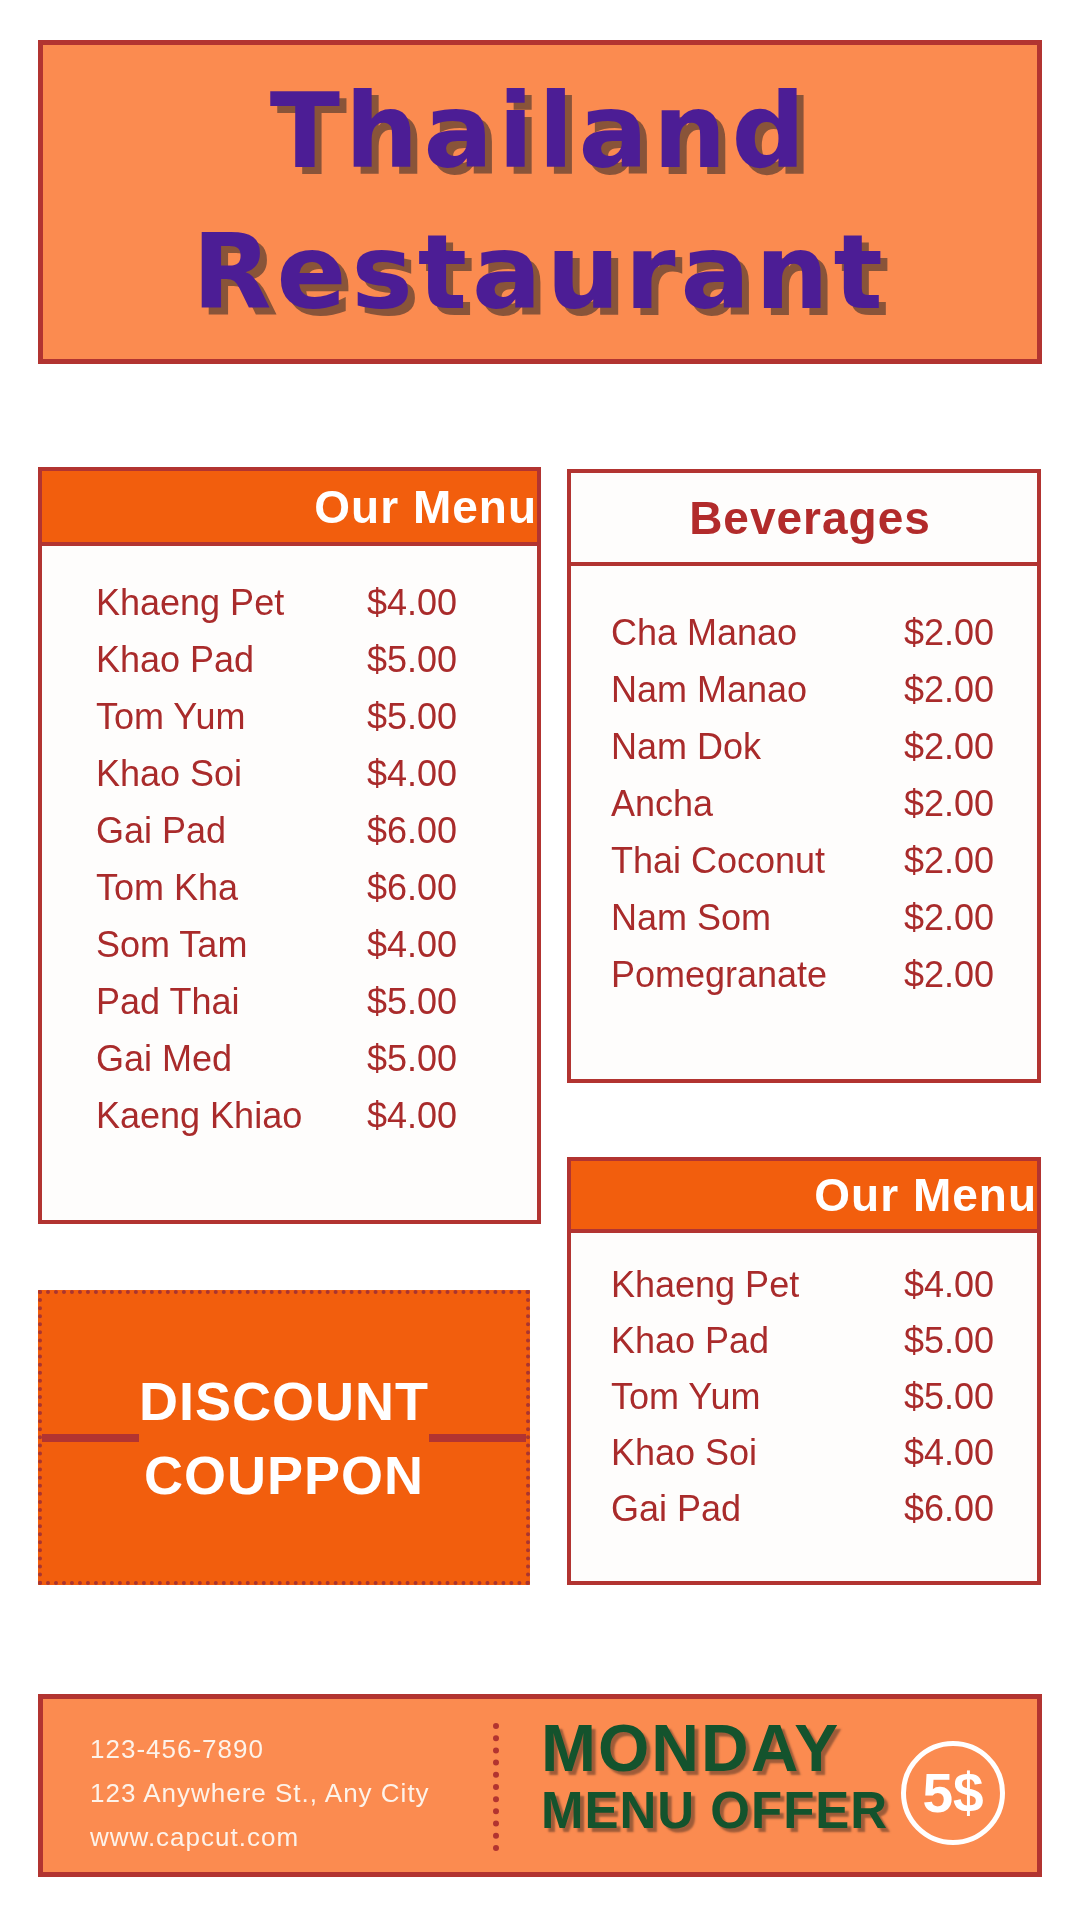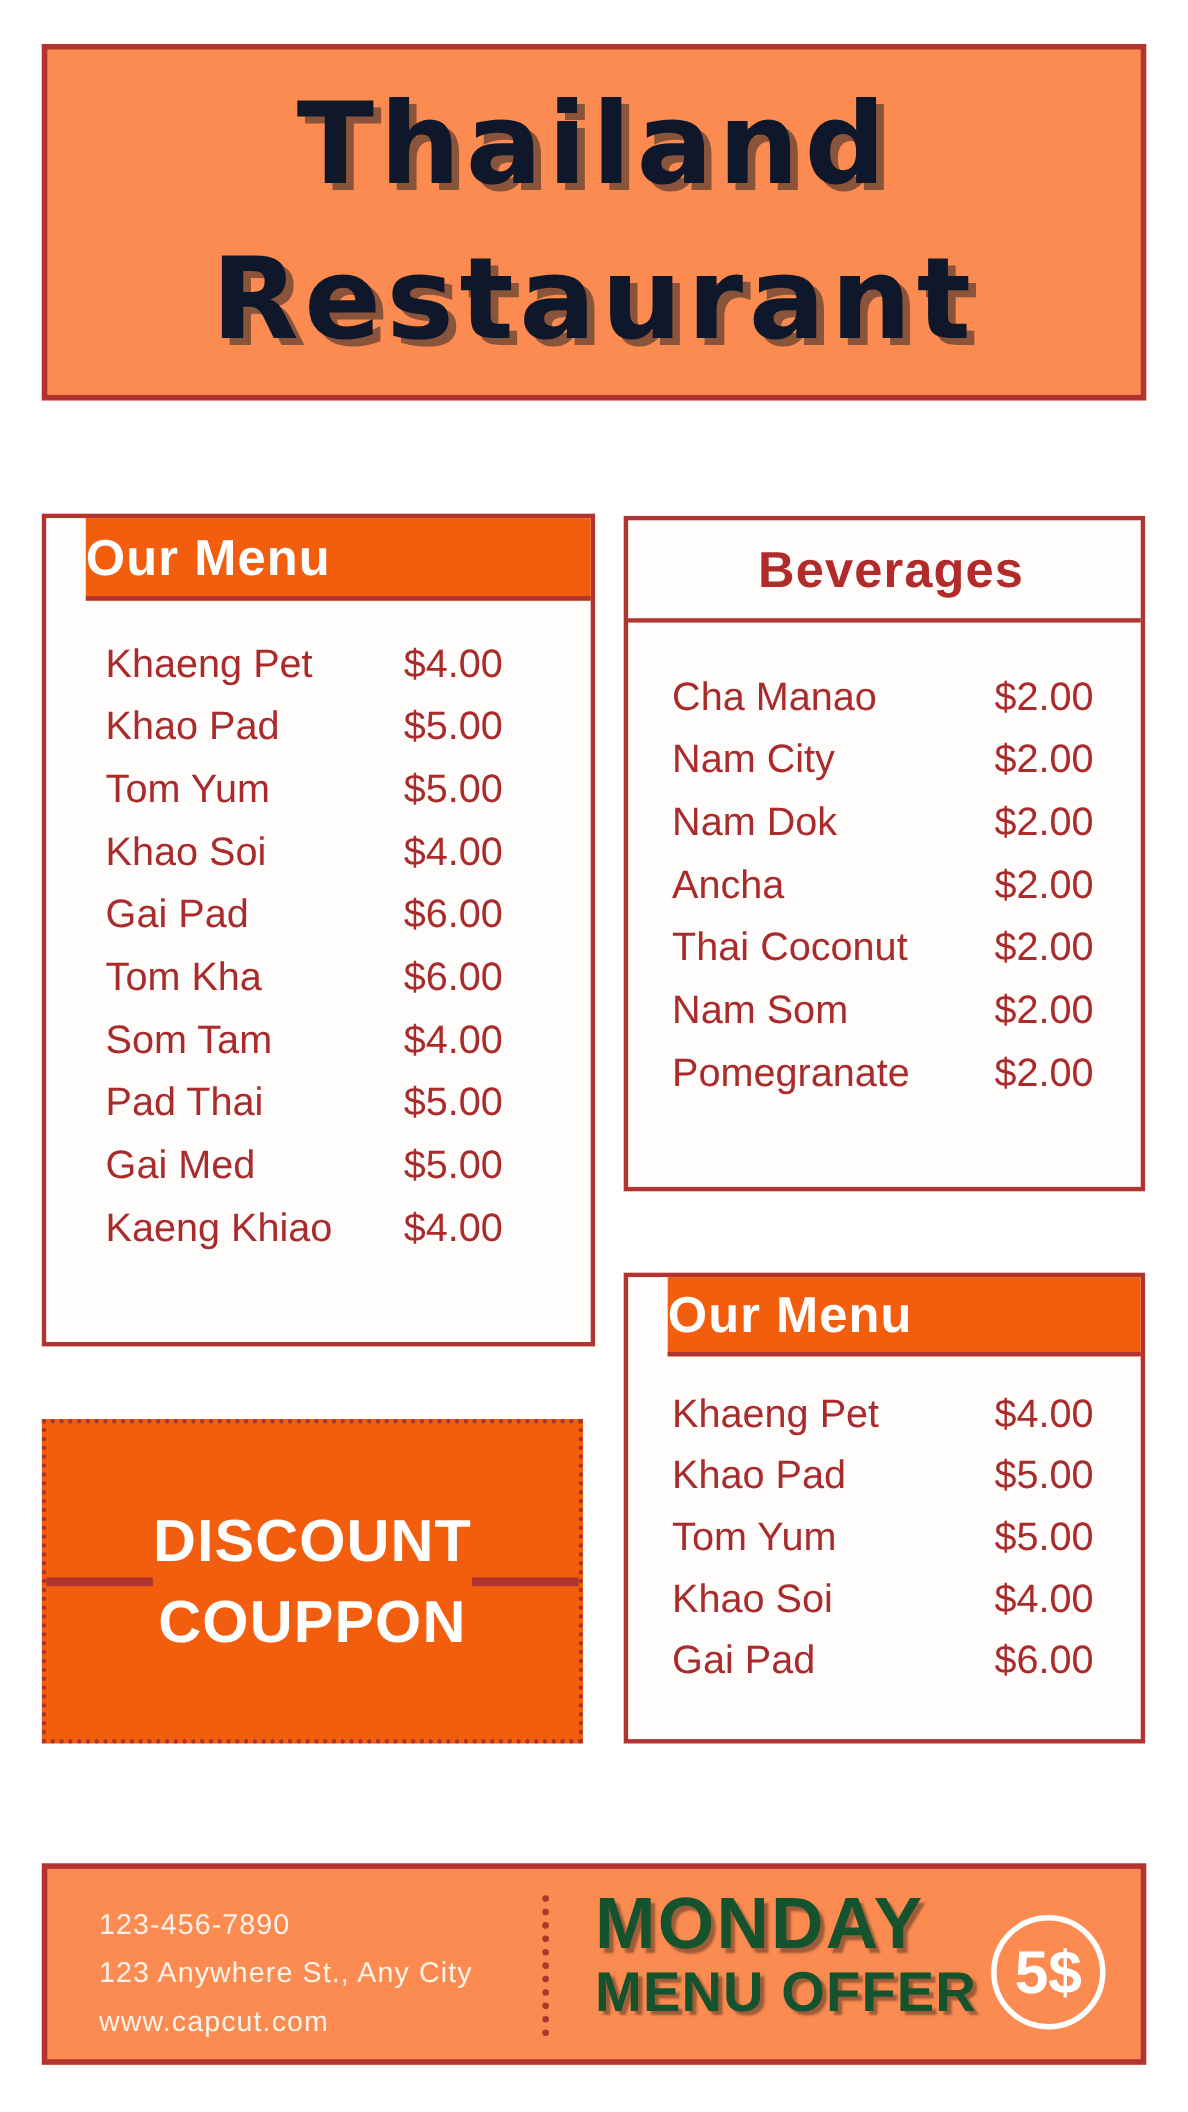--- a/index.html
+++ b/index.html
@@ -20,34 +20,34 @@
     border: 5px solid #B23431;
     display: flex; flex-direction: column;
     align-items: center; justify-content: center;
     gap: 38px;
   }
   .header-title {
     font-family: "DejaVu Sans", sans-serif;
     font-weight: bold;
     font-size: 103px; line-height: 1;
     letter-spacing: 5px;
-    color: #0f172a;
+    color: #4c1d95;
     text-shadow: 7px 7px 0 rgba(93,62,48,0.72);
   }
 
   
   .panel {
     position: absolute;
     background: #FEFDFC;
     border: 4px solid #B23431;
   }
   .panel-header-orange {
     background: #F25E0D;
     border-bottom: 4px solid #B23431;
-    display: flex; align-items: center; justify-content: flex-start; margin-left: 36px;
+    display: flex; align-items: center; justify-content: flex-end;
   }
   .panel-header-orange .panel-title {
     color: #ffffff; font-size: 46px; font-weight: 600; letter-spacing: 1px;
   }
   .panel-header-plain {
     border-bottom: 4px solid #B23431;
     display: flex; align-items: center; justify-content: center; padding-left: 12px;
   }
   .panel-header-plain .panel-title {
     color: #B22B2B; font-size: 46px; font-weight: 600; letter-spacing: 1px;
@@ -191,21 +191,21 @@
   <div class="panel" id="beverages">
     <div class="panel-header-plain">
       <div class="panel-title">Beverages</div>
     </div>
     <div class="menu-list">
       <div class="menu-row">
           <span class="item-name">Cha Manao</span>
           <span class="item-price">$2.00</span>
         </div>
       <div class="menu-row">
-          <span class="item-name">Nam City</span>
+          <span class="item-name">Nam Manao</span>
           <span class="item-price">$2.00</span>
         </div>
       <div class="menu-row">
           <span class="item-name">Nam Dok</span>
           <span class="item-price">$2.00</span>
         </div>
       <div class="menu-row">
           <span class="item-name">Ancha</span>
           <span class="item-price">$2.00</span>
         </div>

